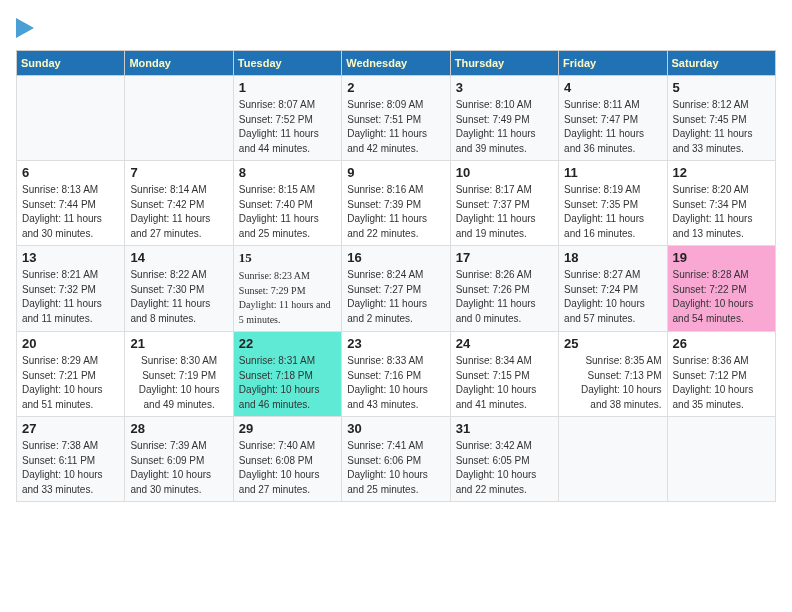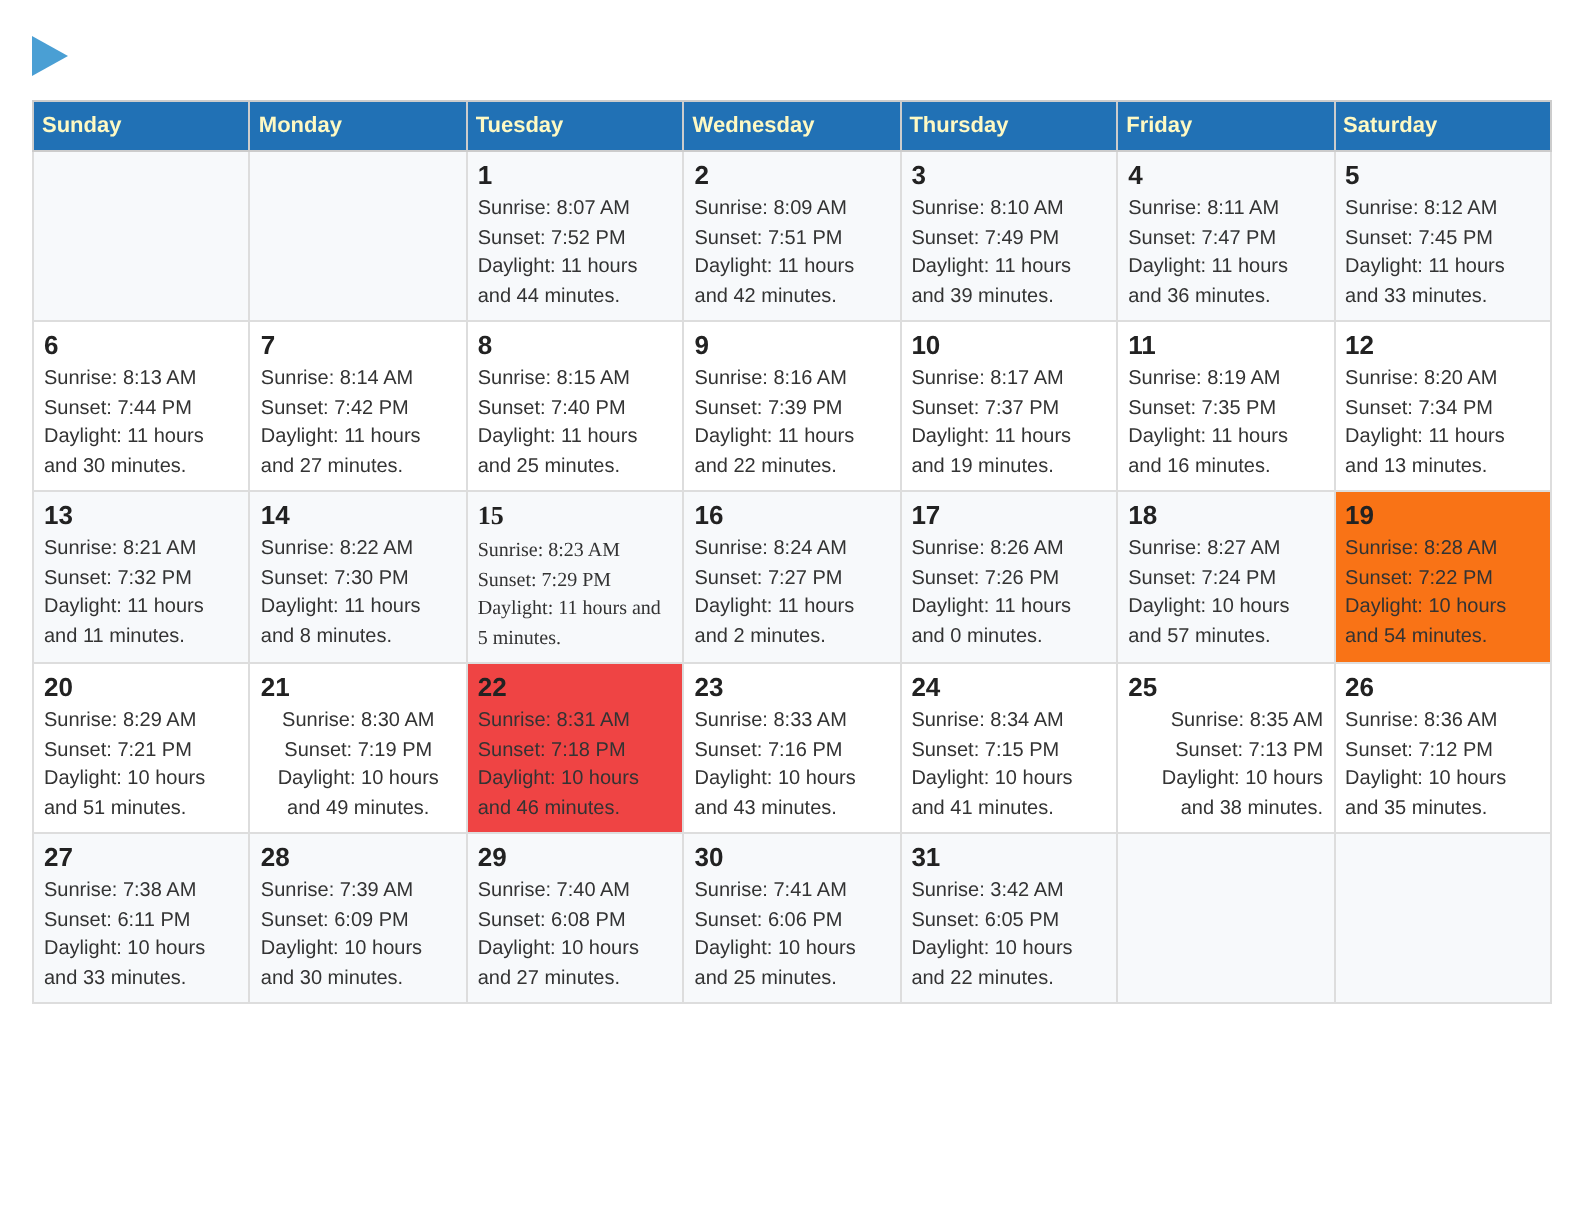--- a/index.html
+++ b/index.html
@@ -220,41 +220,41 @@
           <div class="day-info" style="white-space: pre-line;">Sunrise: 8:26 AM
 Sunset: 7:26 PM
 Daylight: 11 hours and 0 minutes.</div>
         </td>
         <td style="background: rgb(247, 249, 251);">
           <span class="day-num">18</span>
           <div class="day-info" style="white-space: pre-line;">Sunrise: 8:27 AM
 Sunset: 7:24 PM
 Daylight: 10 hours and 57 minutes.</div>
         </td>
-        <td style="background: #f97316;">
+        <td style="background: #f9a8d4;">
           <span class="day-num">19</span>
           <div class="day-info" style="white-space: pre-line;">Sunrise: 8:28 AM
 Sunset: 7:22 PM
 Daylight: 10 hours and 54 minutes.</div>
         </td>
       </tr>
       <tr>
         <td style="background: rgb(255, 255, 255);">
           <span class="day-num">20</span>
           <div class="day-info" style="white-space: pre-line;">Sunrise: 8:29 AM
 Sunset: 7:21 PM
 Daylight: 10 hours and 51 minutes.</div>
         </td>
         <td style="background: rgb(255, 255, 255);">
           <span class="day-num">21</span>
           <div class="day-info" style="white-space: pre-line; text-align: center;">Sunrise: 8:30 AM
 Sunset: 7:19 PM
 Daylight: 10 hours and 49 minutes.</div>
         </td>
-        <td style="background: #ef4444;">
+        <td style="background: #5eead4;">
           <span class="day-num">22</span>
           <div class="day-info" style="white-space: pre-line;">Sunrise: 8:31 AM
 Sunset: 7:18 PM
 Daylight: 10 hours and 46 minutes.</div>
         </td>
         <td style="background: rgb(255, 255, 255);">
           <span class="day-num">23</span>
           <div class="day-info" style="white-space: pre-line;">Sunrise: 8:33 AM
 Sunset: 7:16 PM
 Daylight: 10 hours and 43 minutes.</div>

